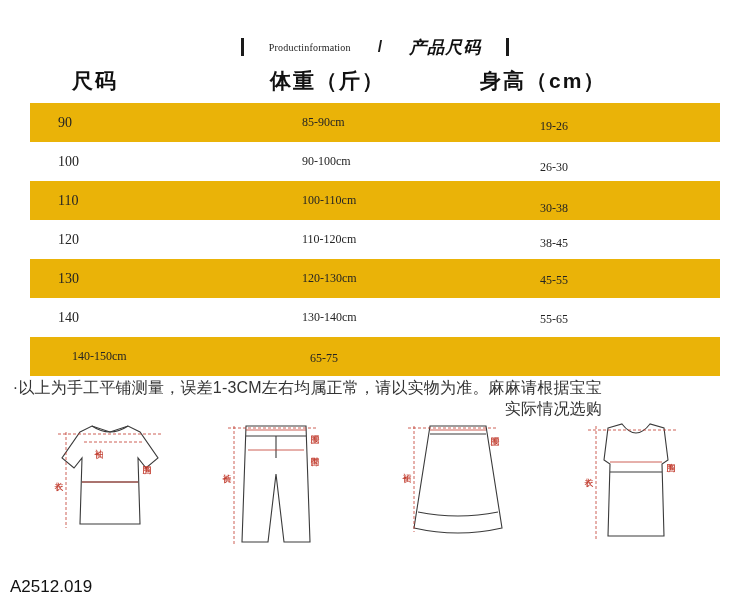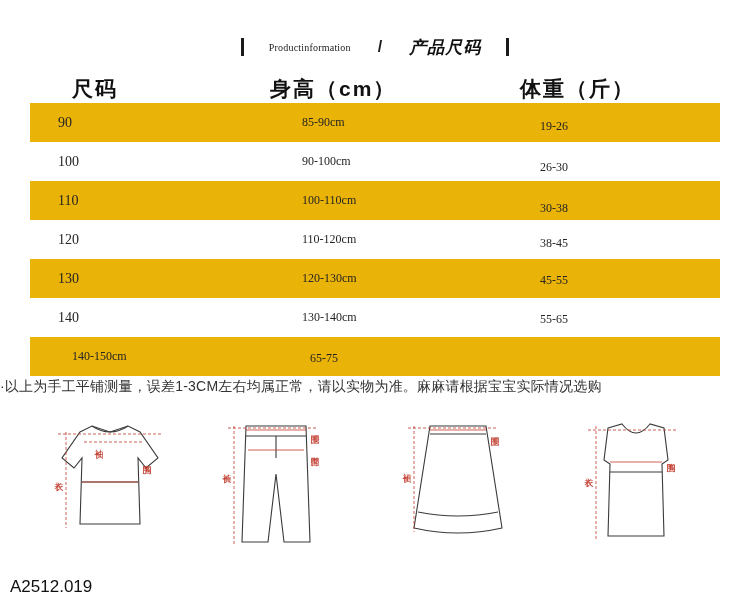--- a/index.html
+++ b/index.html
@@ -63,21 +63,21 @@
   
   .table {
     position: absolute;
     top: 58px;
     left: 30px;
     width: 690px;
   }
   .thead {
     display: flex;
     height: 45px;
-    align-items: flex-end;
+    align-items: center;
   }
   .thead .th {
     font-size: 21px;
     font-weight: bold;
     letter-spacing: 2px;
     color: #111;
   }
   .col1 { width: 230px; padding-left: 42px; box-sizing: border-box; }
   .col2 { width: 250px; text-align: left; padding-left: 10px; box-sizing: border-box;}
   .col3 { width: 210px; text-align: left; padding-left: 10px; box-sizing: border-box;}
@@ -105,22 +105,22 @@
   .r4 .cell-weight { transform: translateY(2px); }
   .r5 .cell-weight { transform: translateY(2px); }
   .r6 .cell-weight { transform: translateY(2px); }
 
   
   .note {
     position: absolute;
     top: 378px;
     left: 0;
     width: 602px;
-    text-align: left;
-    font-size: 14px;
+    text-align: right;
+    font-size: 16px;
     color: #333;
     letter-spacing: 0.2px;
   }
 
   
   .diagrams {
     position: absolute;
     top: 412px;
     left: 22px;
     width: 706px;
@@ -161,22 +161,22 @@
     <span class="hdr-en">Productinformation</span>
     <span class="hdr-sep">/</span>
     <span class="hdr-cn">产品尺码</span>
     <span class="hdr-bar"></span>
   </div>
 
   <div class="table">
 
     <div class="thead">
       <div class="th col1">尺码</div>
+      <div class="th col3">体重（斤）</div>
       <div class="th col2">身高（cm）</div>
-      <div class="th col3">体重（斤）</div>
     </div>
 
     <div class="trow shade r0">
       <div class="cell cell-size">90</div>
       <div class="cell cell-height">85-90cm</div>
       <div class="cell cell-weight">19-26</div>
     </div>
 
     <div class="trow r1">
       <div class="cell cell-size">100</div>

